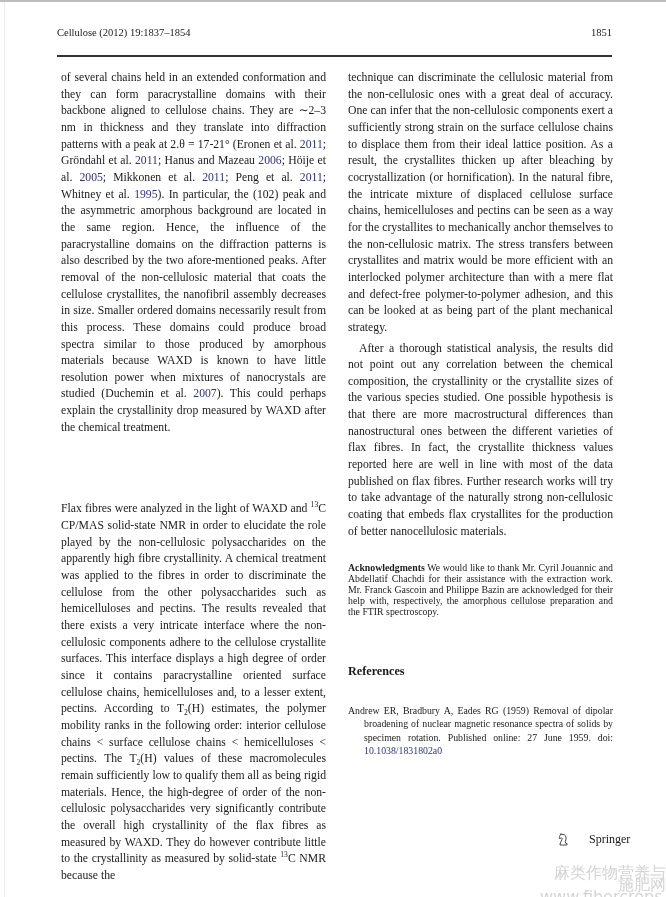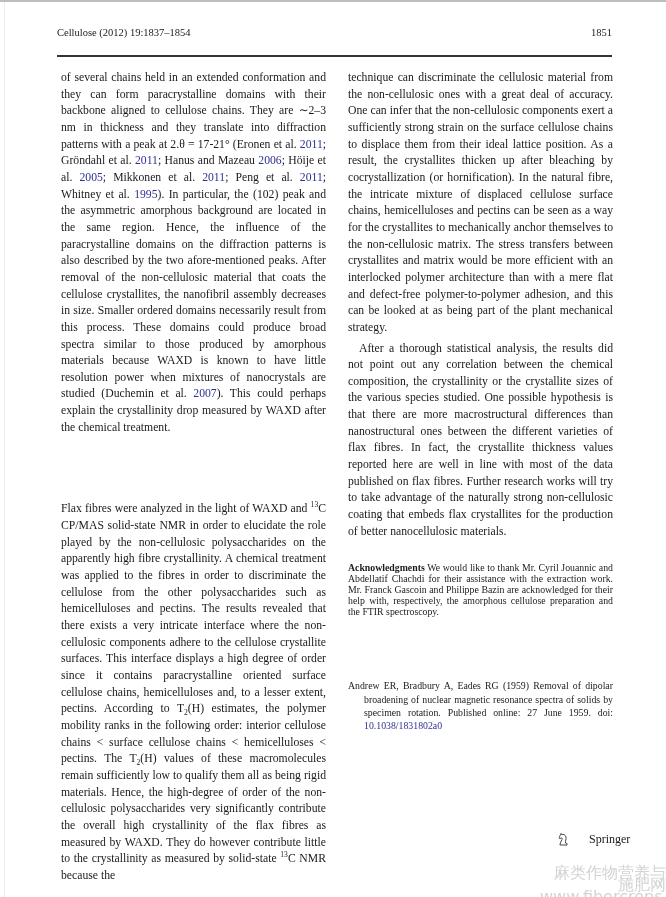--- a/index.html
+++ b/index.html
@@ -59,20 +59,21 @@
 </div>
 
 <div class="col right">
   <p>technique can discriminate the cellulosic material from the non-cellulosic ones with a great deal of accuracy. One can infer that the non-cellulosic components exert a sufficiently strong strain on the surface cellulose chains to displace them from their ideal lattice position. As a result, the crystallites thicken up after bleaching by cocrystallization (or hornification). In the natural fibre, the intricate mixture of displaced cellulose surface chains, hemicelluloses and pectins can be seen as a way for the crystallites to mechanically anchor themselves to the non-cellulosic matrix. The stress transfers between crystallites and matrix would be more efficient with an interlocked polymer architecture than with a mere flat and defect-free polymer-to-polymer adhesion, and this can be looked at as being part of the plant mechanical strategy.</p>
   <p class="indent">After a thorough statistical analysis, the results did not point out any correlation between the chemical composition, the crystallinity or the crystallite sizes of the various species studied. One possible hypothesis is that there are more macrostructural differences than nanostructural ones between the different varieties of flax fibres. In fact, the crystallite thickness values reported here are well in line with most of the data published on flax fibres. Further research works will try to take advantage of the naturally strong non-cellulosic coating that embeds flax crystallites for the production of better nanocellulosic materials.</p>
 
   <div style="height: 14px;"></div>
   <p class="ack"><b>Acknowledgments</b><span> We would like to thank Mr. Cyril Jouannic and Abdellatif Chachdi for their assistance with the extraction work. Mr. Franck Gascoin and Philippe Bazin are acknowledged for their help with, respectively, the amorphous cellulose preparation and the FTIR spectroscopy.</span></p>
 
   <div style="height: 38px;"></div>
+  <p class="sec-title">References</p>
   <div style="height: 16px;"></div>
 
   <div class="refs">
     <p class="ref"><span>Andrew ER, Bradbury A, Eades RG (1959) Removal of dipolar broadening of nuclear magnetic resonance spectra of solids by specimen rotation. Published online: 27 June 1959. doi: </span><span class="doi">10.1038/1831802a0</span></p>
   </div>
 </div>
 
 <div class="springer">
   <svg class="springer-icon" viewBox="0 0 11 13">
     <path d="M2 12 L9 12 L9 10.5 L7.5 10 C7 8 8.5 6 8 4 C7.5 2 5.5 1 3.5 1.5 L3 0.5 L2.5 2 C1.5 3 1 4.5 1.5 5.5 L3.5 5 C4 5 4.5 5.5 4 6.5 L2.5 9.5 L3 10 L2 10.5 Z" fill="none" stroke="#333" stroke-width="0.9"></path>

